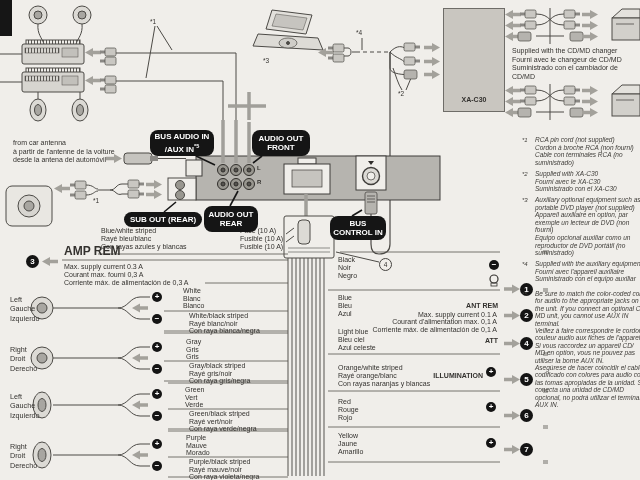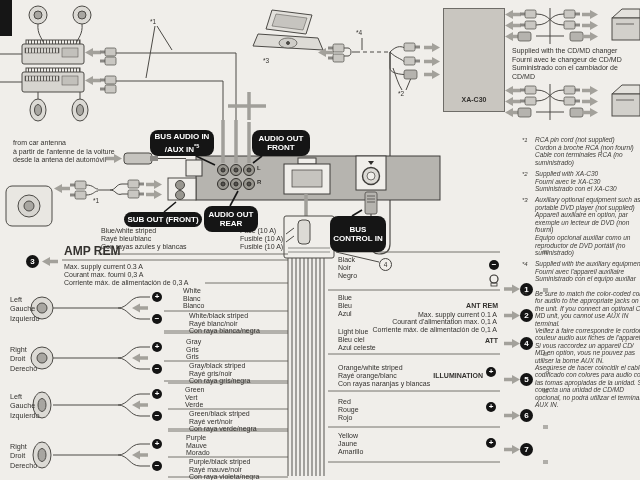--- a/index.html
+++ b/index.html
@@ -354,22 +354,22 @@
 Fusible (10 A)</div>
 
 <div class="badge" style="left:150px;top:130px;width:64px;height:26px;">
   <span>BUS AUDIO IN</span>
   <span><span>/AUX IN</span><sup>*5</sup></span>
 </div>
 <div class="badge" style="left:252px;top:130px;width:58px;height:26px;">AUDIO OUT
 FRONT</div>
 <div class="badge" style="left:204px;top:206px;width:54px;height:26px;">AUDIO OUT
 REAR</div>
-<div class="badge" style="left:124px;top:212px;width:78px;height:15px;">SUB OUT (FRONT)</div>
-<div class="badge" style="left:330px;top:216px;width:56px;height:36px;">BUS
+<div class="badge" style="left:124px;top:212px;width:78px;height:15px;">SUB OUT (REAR)</div>
+<div class="badge" style="left:330px;top:216px;width:56px;height:24px;">BUS
 CONTROL IN</div>
 
 <div class="t b" style="left:257px;top:165px;font-size:6px;">L</div>
 <div class="t b" style="left:257px;top:179px;font-size:6px;">R</div>
 
 <div class="mk" style="left:150px;top:18px;">*1</div>
 <div class="mk" style="left:93px;top:197px;">*1</div>
 <div class="mk" style="left:398px;top:90px;">*2</div>
 <div class="mk" style="left:263px;top:57px;">*3</div>
 <div class="mk" style="left:356px;top:29px;">*4</div>

